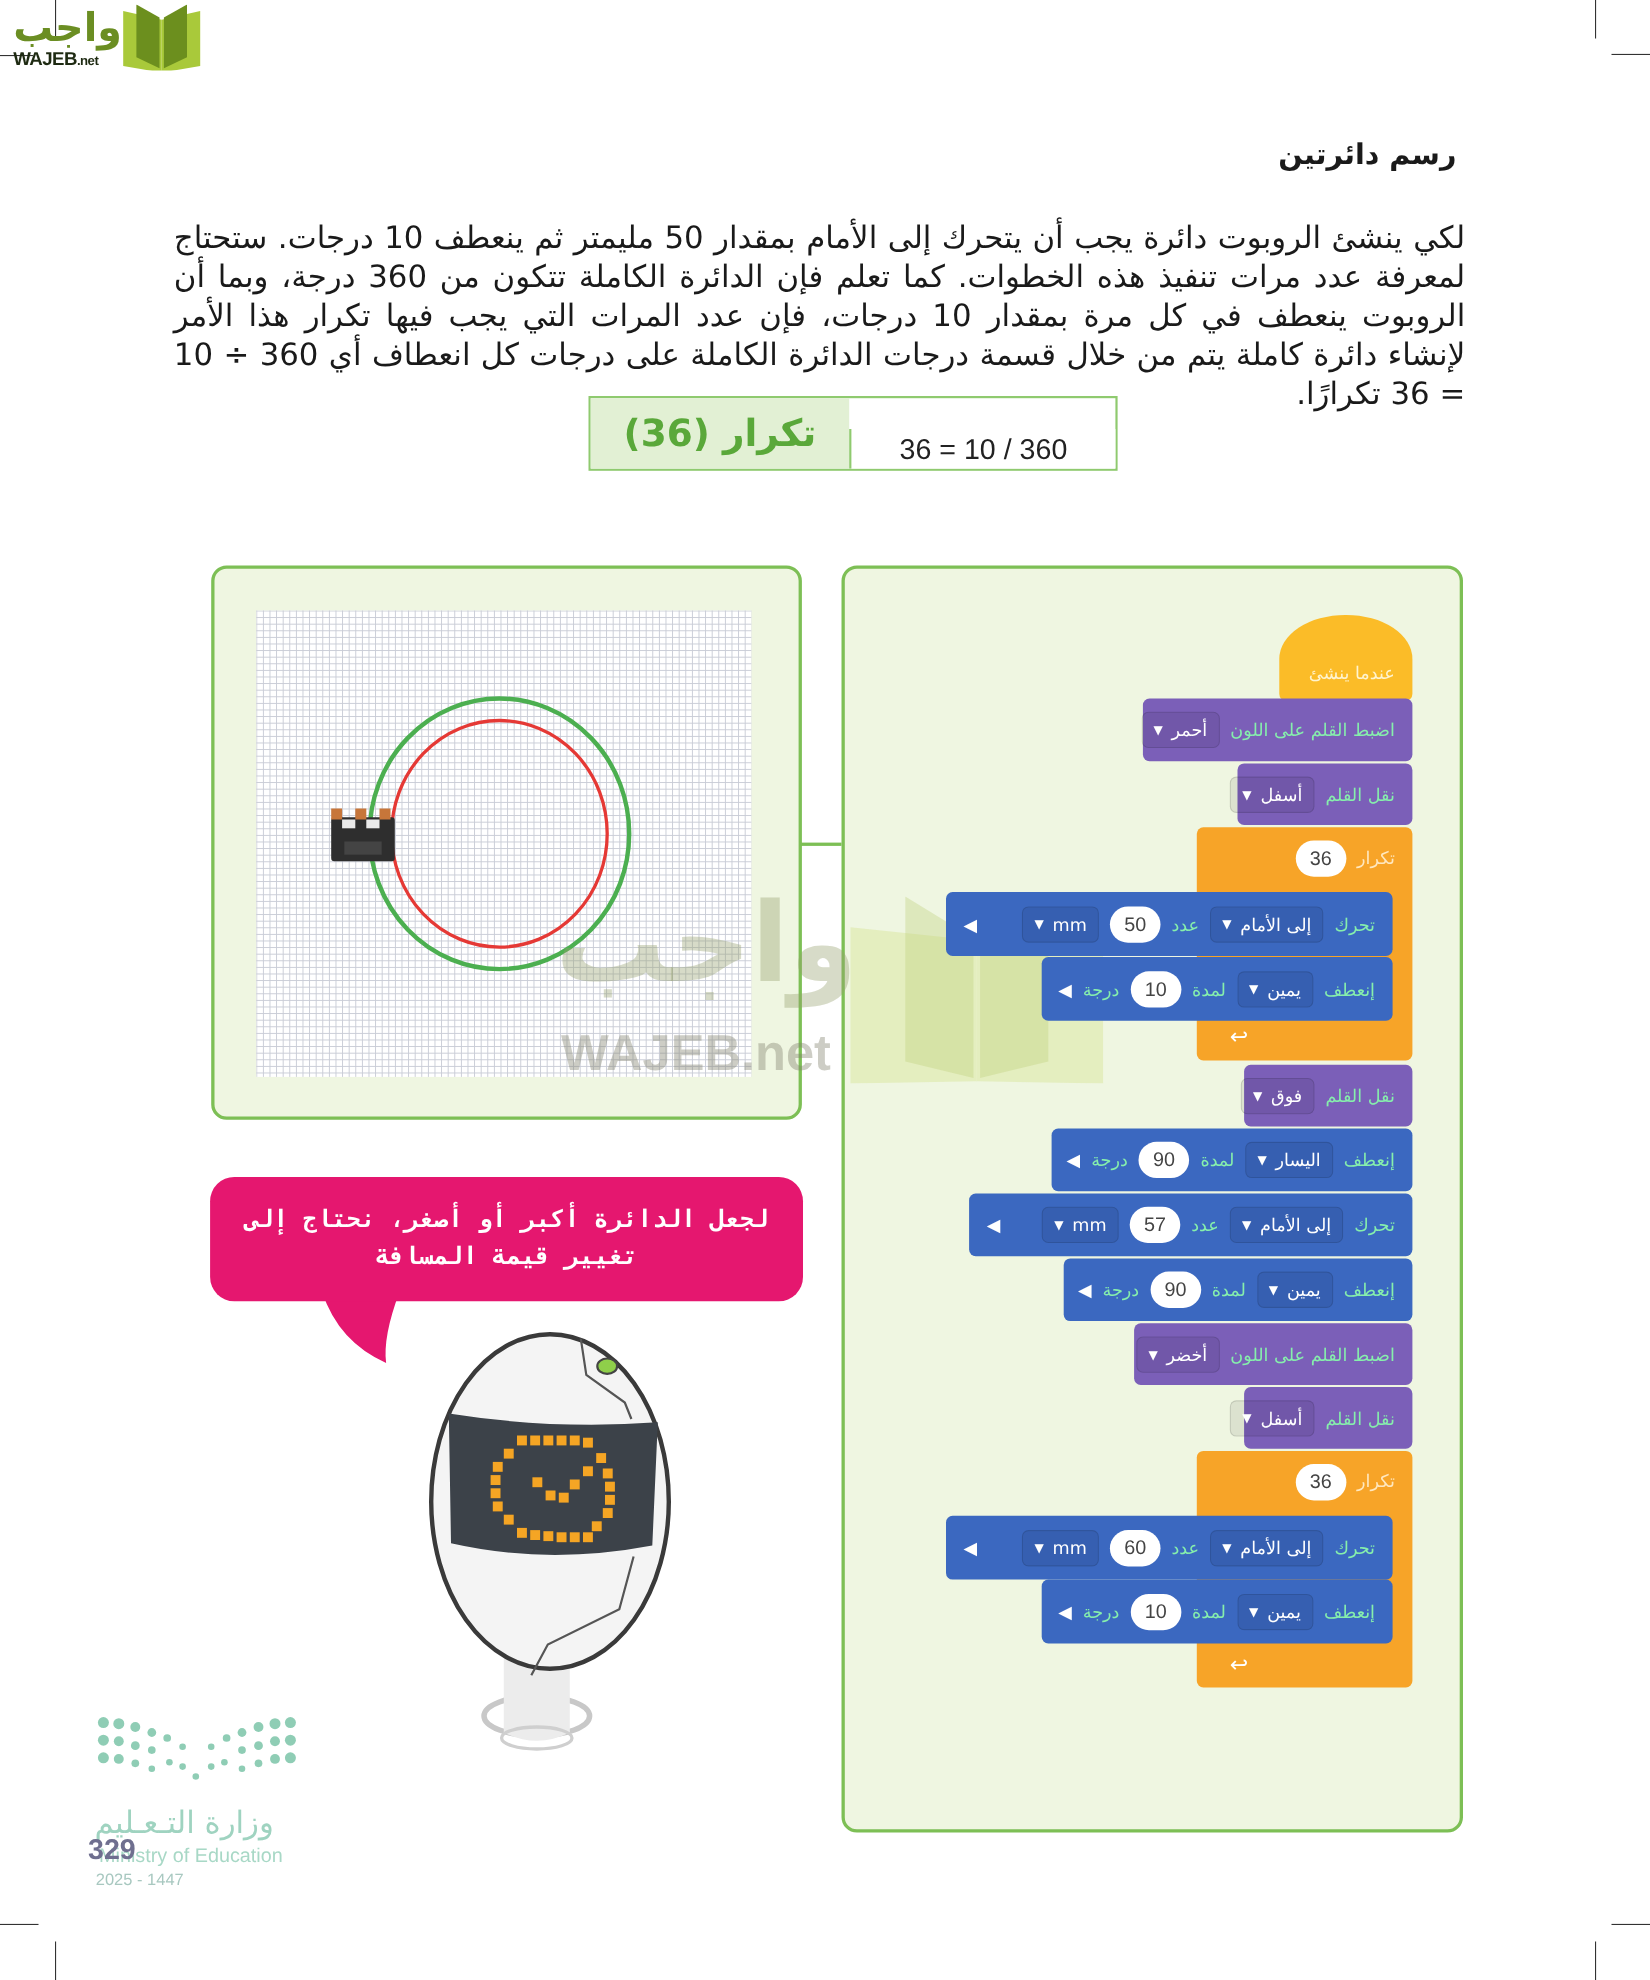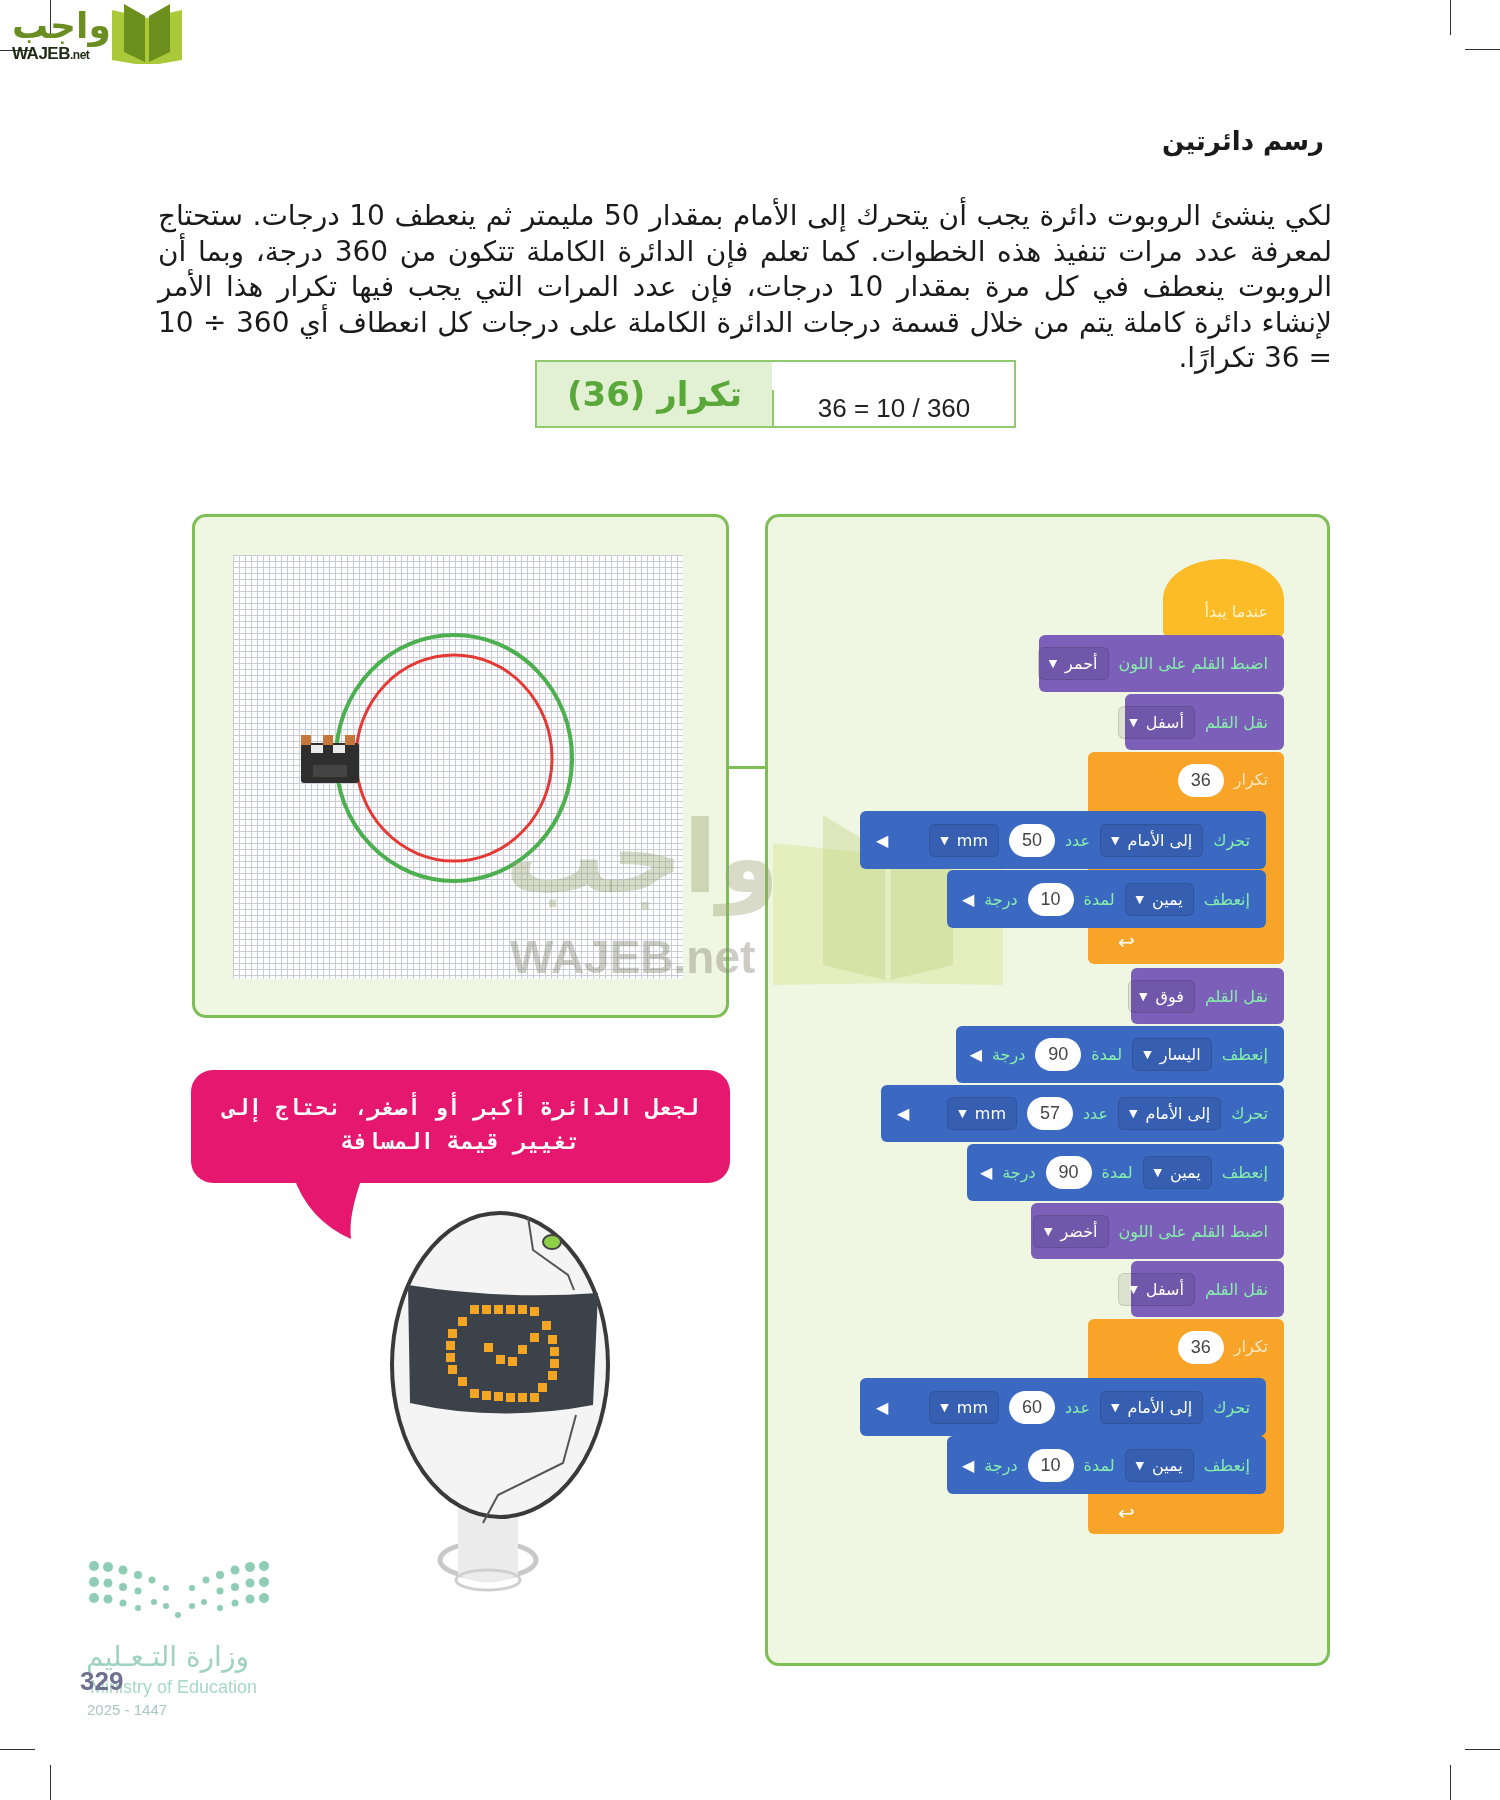--- a/index.html
+++ b/index.html
@@ -96,21 +96,21 @@
 <div class="watermark-ar">واجب</div>
 <div class="watermark-en">WAJEB.net</div>
 <svg class="abs" style="left:773px;top:815px;" width="230" height="170" viewBox="0 0 230 170">
   <path d="M115 40 L0 28 L0 170 L115 168 Z" fill="rgba(215,228,150,0.45)"></path>
   <path d="M115 40 L230 28 L230 170 L115 168 Z" fill="rgba(215,228,150,0.45)"></path>
   <path d="M112 38 L50 0 L50 150 L112 165 Z" fill="rgba(190,205,120,0.35)"></path>
   <path d="M118 38 L180 0 L180 150 L118 165 Z" fill="rgba(190,205,120,0.35)"></path>
 </svg>
 
 <div class="blk hat" style="left:1163px;top:559px;width:121px;height:78px;align-items:flex-end;padding-bottom:16px;">
-  <span class="lbl" style="color:#fff4d0;">عندما يبدأ</span>
+  <span class="lbl" style="color:#fff4d0;">عندما ينشئ</span>
 </div>
 
 <div class="blk purple" style="left:1039px;top:635px;width:245px;height:57px;">
   <span class="dd">
       <span>أحمر</span>
       <span class="arr">▼</span>
     </span>
   <span class="lbl">اضبط القلم على اللون</span>
 </div>
 

